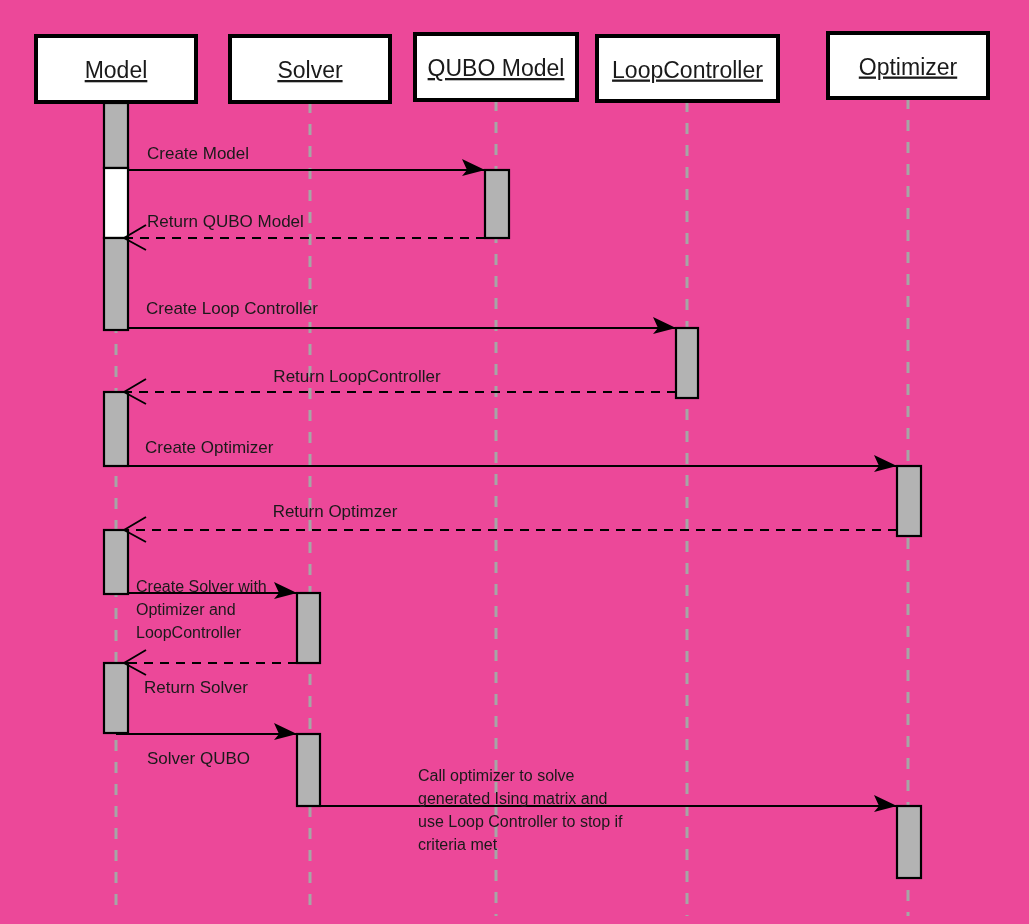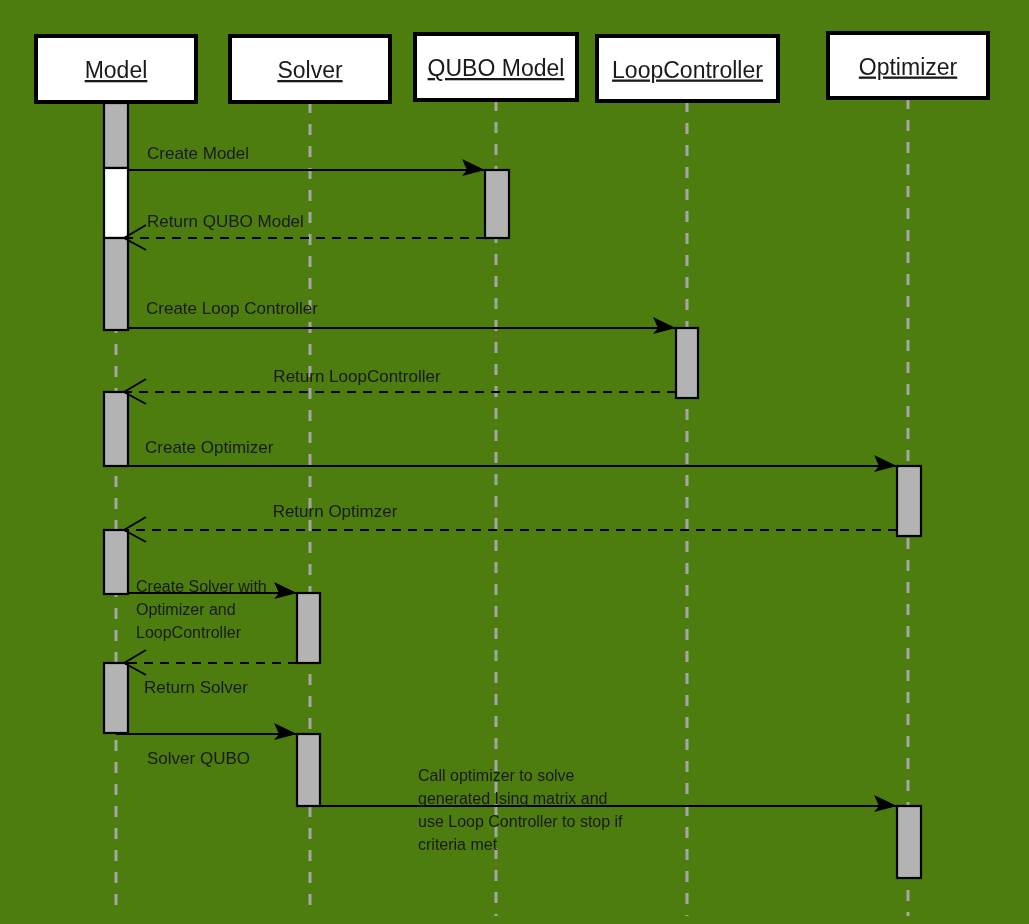--- a/index.html
+++ b/index.html
@@ -7,21 +7,21 @@
     padding: 0;
     background: #ffffff;
   }
   body {
     font-family: "Liberation Sans", sans-serif;
   }
   #diagram-root {
     position: relative;
     width: 1029px;
     height: 924px;
-    background: #4d7c0f;
+    background: #ec4899;
     overflow: hidden;
   }
   svg#seq-svg {
     display: block;
     width: 1029px;
     height: 924px;
   }
   .participant-box {
     fill: #ffffff;
     stroke: #000000;

